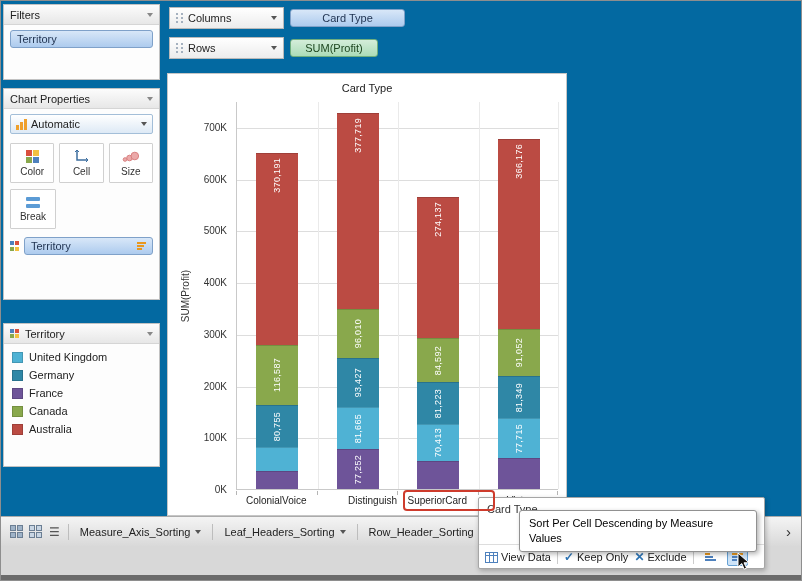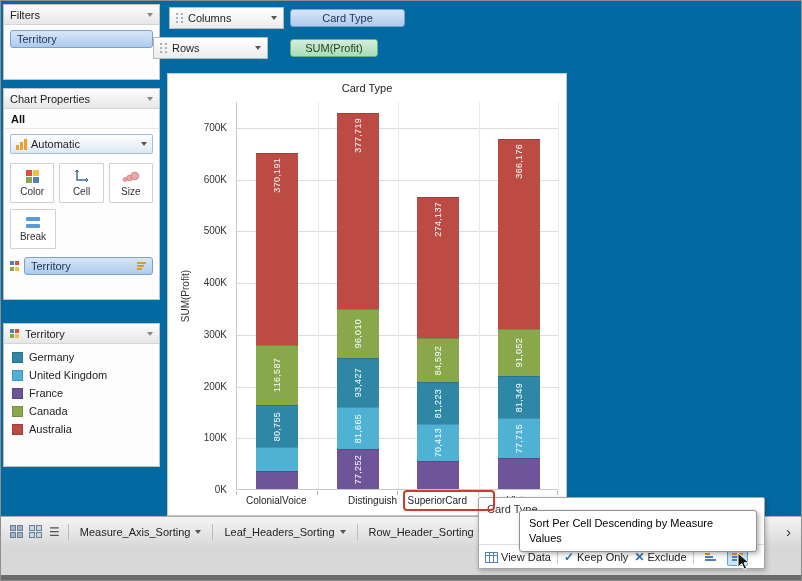--- a/index.html
+++ b/index.html
@@ -119,21 +119,20 @@
     <div class="filters-body">
       <div class="pill blue">Territory</div>
     </div>
   </div>
 
   <div class="panel" style="left:2px;top:87px;width:157px;height:212px;">
     <div class="panel-header">
       <span>Chart Properties</span>
       <span class="caret ph-caret"></span>
     </div>
-    <div class="cp-all">All</div>
     <div class="dropdown">
       <span class="minibar">
           <i></i>
           <i></i>
           <i></i>
         </span>
       <span>Automatic</span>
       <span class="caret" style="margin-left:auto;"></span>
     </div>
     <div class="btnrow">
@@ -195,26 +194,26 @@
           <i></i>
           <i></i>
           <i></i>
           <i></i>
         </span>
       <span>Territory</span>
       <span class="caret ph-caret"></span>
     </div>
     <div class="legend-items">
       <div class="legend-item">
+        <span class="swatch" style="background: rgb(79, 178, 212);"></span>
+        <span>United Kingdom</span>
+      </div>
+      <div class="legend-item">
         <span class="swatch" style="background: rgb(47, 135, 166);"></span>
         <span>Germany</span>
-      </div>
-      <div class="legend-item">
-        <span class="swatch" style="background: rgb(79, 178, 212);"></span>
-        <span>United Kingdom</span>
       </div>
       <div class="legend-item">
         <span class="swatch" style="background: rgb(110, 84, 153);"></span>
         <span>France</span>
       </div>
       <div class="legend-item">
         <span class="swatch" style="background: rgb(137, 168, 76);"></span>
         <span>Canada</span>
       </div>
       <div class="legend-item">
@@ -228,21 +227,21 @@
     <span class="grip">
         <b></b>
         <b></b>
         <b></b>
       </span>
     <span>Columns</span>
     <span class="caret"></span>
   </div>
   <div class="pill blue shelfpill" style="left:289px;top:8px;width:115px;">Card Type</div>
 
-  <div class="shelfbox" style="left:152px;top:36px;">
+  <div class="shelfbox" style="left:168px;top:36px;">
     <span class="grip">
         <b></b>
         <b></b>
         <b></b>
       </span>
     <span>Rows</span>
     <span class="caret"></span>
   </div>
   <div class="pill green shelfpill" style="left:289px;top:38px;width:88px;">SUM(Profit)</div>
 

